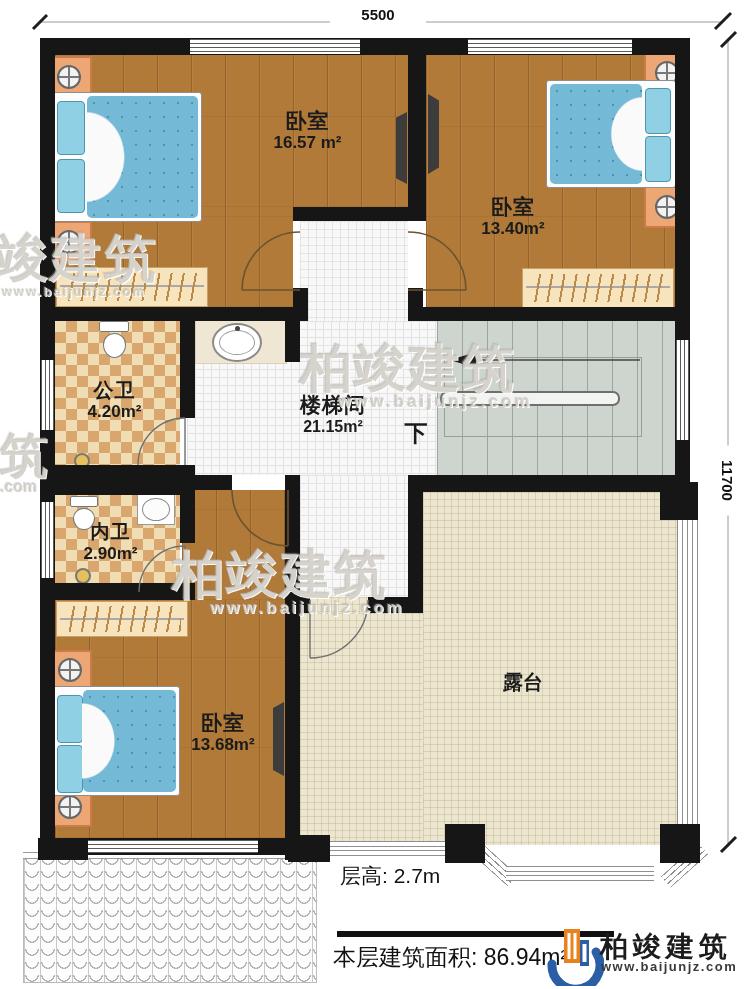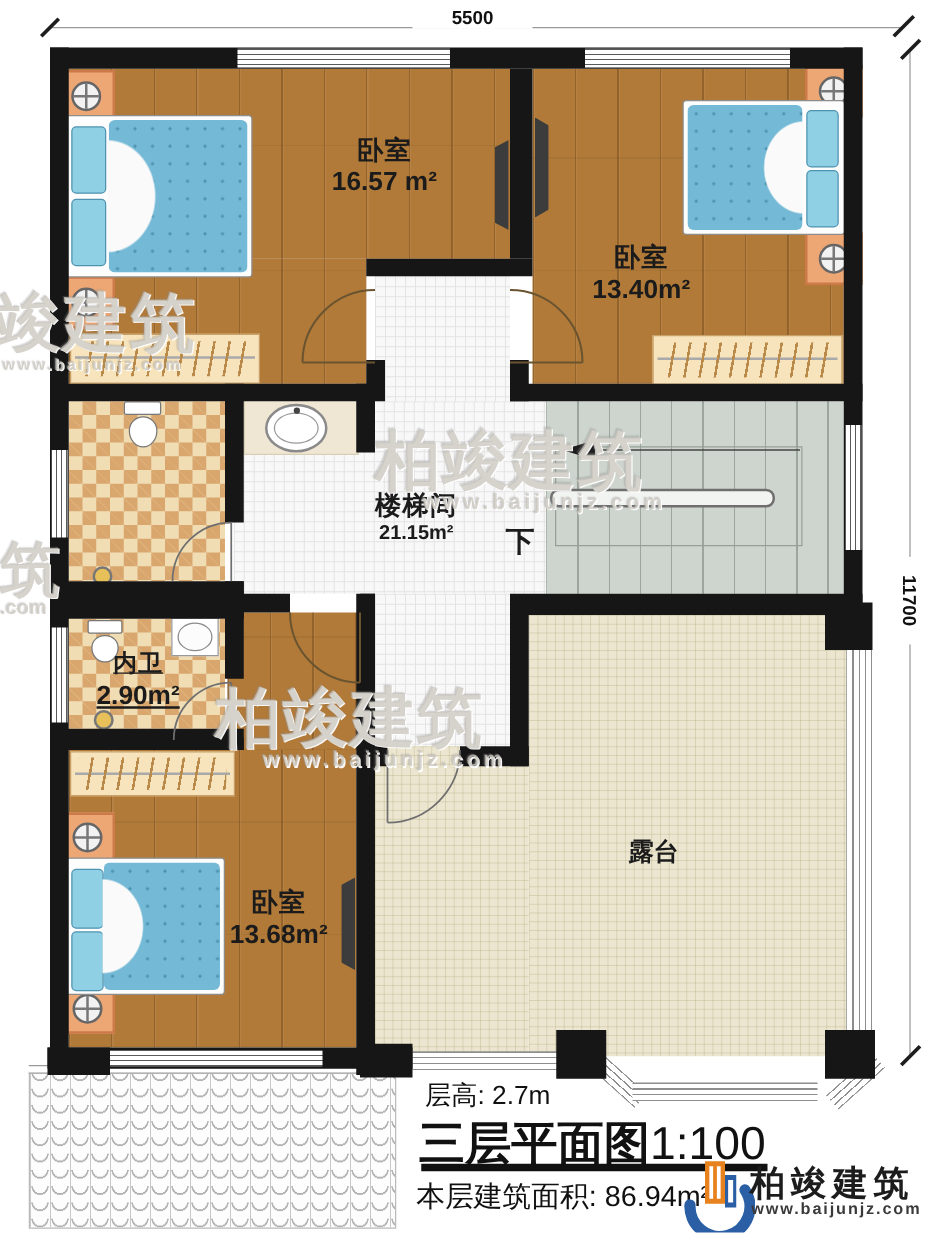--- a/index.html
+++ b/index.html
@@ -12,21 +12,21 @@
   .floor-wood{position:absolute;background-color:#b17a39;background-image:repeating-linear-gradient(90deg,rgba(70,40,8,.28) 0 1px,rgba(255,255,255,.06) 1px 2px,transparent 2px 34px),repeating-linear-gradient(0deg,rgba(0,0,0,.05) 0 1px,transparent 1px 90px);z-index:1;}
   .floor-tile{position:absolute;background-color:#f8f8f8;background-image:linear-gradient(#e3e3e3 1px,transparent 1px),linear-gradient(90deg,#e3e3e3 1px,transparent 1px);background-size:8px 8px;z-index:1;}
   .floor-checker{position:absolute;background-color:#f1ddb4;background-image:linear-gradient(45deg,#d9a76e 25%,transparent 25%,transparent 75%,#d9a76e 75%),linear-gradient(45deg,#d9a76e 25%,transparent 25%,transparent 75%,#d9a76e 75%);background-position:0 0,11px 11px;background-size:22px 22px;z-index:1;}
   .floor-terrace{position:absolute;background-color:#ece6d0;background-image:linear-gradient(rgba(175,165,120,.33) 1px,transparent 1px),linear-gradient(90deg,rgba(175,165,120,.33) 1px,transparent 1px);background-size:7px 7px;z-index:1;}
   .floor-stairs{position:absolute;background-color:#ced5ce;background-image:repeating-linear-gradient(to right,#9da69d 0 1px,transparent 1px 25px);z-index:1;}
   .floor-roof{position:absolute;background-color:#fdfdfd;background-image:repeating-linear-gradient(to right,#c9c9c9 0 1px,transparent 1px 16px),radial-gradient(circle at 8px 0px,transparent 5.5px,#b3b3b3 5.6px,#b3b3b3 6.8px,transparent 7px);background-size:16px 13px,16px 13px;border:1px solid #bbb;z-index:1;}
   .rail-h{position:absolute;background:repeating-linear-gradient(to bottom,#8e8e8e 0 1px,#fff 1px 4.7px);z-index:8;}
   .rail-v{position:absolute;background:repeating-linear-gradient(to right,#8e8e8e 0 1px,#fff 1px 5px);z-index:8;}
   .label{position:absolute;text-align:center;color:#1b1b1b;font-weight:bold;line-height:1.2;z-index:20;}
   .label .nm{font-size:21px;letter-spacing:1px;}
-  .label .ar{font-size:21px;}
+  .label .ar{font-size:17px;}
   .bed{position:absolute;background:#fdfdfd;border:1px solid #8d8d8d;border-radius:3px;z-index:5;}
   .pillow{position:absolute;background:#8fd0e4;border:1px solid #4e93b0;border-radius:4px;}
   .mattress{position:absolute;background-color:#74b9d6;border-radius:5px;background-image:radial-gradient(#4e93b0 1px,transparent 1.5px);background-size:14px 14px;}
   .m-left::before{content:"";position:absolute;left:-1px;top:-1px;bottom:-1px;width:48%;background:radial-gradient(ellipse at 0% 50%,#fafafa 50%,rgba(250,250,250,0) 52%);border-radius:5px 0 0 5px;}
   .m-right::before{content:"";position:absolute;right:-1px;top:-1px;bottom:-1px;width:48%;background:radial-gradient(ellipse at 100% 50%,#fafafa 50%,rgba(250,250,250,0) 52%);border-radius:0 5px 5px 0;}
   .stand{position:absolute;background:#eda775;border:2px solid #cd7a4b;z-index:5;}
   .stand::after{content:"";position:absolute;left:50%;top:50%;width:20px;height:20px;margin:-12px 0 0 -12px;border-radius:50%;border:2px solid #666;background-color:#f2f2f2;background-image:linear-gradient(#777,#777),linear-gradient(#777,#777);background-size:100% 2px,2px 100%;background-position:center;background-repeat:no-repeat;}
   .wardrobe{position:absolute;background:#f7e4bc;border:1px solid #c8a068;z-index:5;}
   .wardrobe::before{content:"";position:absolute;left:3px;right:3px;top:46%;height:2px;background:#a9a9a9;}
   .wardrobe::after{content:"";position:absolute;left:6px;right:6px;top:12%;bottom:12%;background:repeating-linear-gradient(100deg,transparent 0 10px,#b98a4a 10px 12px);}
@@ -194,21 +194,25 @@
   </svg>
 
   <div class="label" style="left:235px;top:108px;width:145px;">
     <div class="nm">卧室</div>
     <div class="ar">16.57 m²</div>
   </div>
   <div class="label" style="left:448px;top:194px;width:130px;">
     <div class="nm">卧室</div>
     <div class="ar">13.40m²</div>
   </div>
-  <div class="label" style="left:58px;top:521px;width:105px;text-decoration:underline;">
+  <div class="label" style="left:62px;top:378px;width:105px;">
+    <div class="nm" style="font-size:20px;">公卫</div>
+    <div class="ar">4.20m²</div>
+  </div>
+  <div class="label" style="left:58px;top:521px;width:105px;">
     <div class="nm" style="font-size:19px;">内卫</div>
     <div class="ar">2.90m²</div>
   </div>
   <div class="label" style="left:268px;top:376px;width:130px;margin-top:16px;">
     <div class="nm">楼梯间</div>
     <div class="ar" style="font-size:16px;">21.15m²</div>
   </div>
   <div class="label" style="left:398px;top:420px;width:36px;font-size:23px;">下</div>
   <div class="label" style="left:158px;top:710px;width:130px;">
     <div class="nm">卧室</div>
@@ -222,23 +226,20 @@
   <div class="wm" style="left:-58px;top:224px;font-size:52px;letter-spacing:2px;">柏竣建筑</div>
   <div class="wm" style="left:2px;top:284px;font-size:13px;letter-spacing:2px;">www.baijunjz.com</div>
   <div class="wm" style="left:300px;top:334px;font-size:52px;letter-spacing:2px;">柏竣建筑</div>
   <div class="wm" style="left:338px;top:392px;font-size:17px;letter-spacing:3px;">www.baijunjz.com</div>
   <div class="wm" style="left:172px;top:540px;font-size:52px;letter-spacing:2px;">柏竣建筑</div>
   <div class="wm" style="left:210px;top:598px;font-size:17px;letter-spacing:3px;">www.baijunjz.com</div>
   <div class="wm" style="left:0px;top:424px;font-size:48px;">筑</div>
   <div class="wm" style="left:0px;top:478px;font-size:16px;">.com</div>
 
   <div class="tb" style="left:340px;top:862px;font-size:21px;">层高: 2.7m</div>
-  <div class="tb" style="left:335px;top:890px;font-size:37px;font-weight:bold;">
-    <span>三层平面图</span><span style="font-weight:normal;">1:100</span>
-  </div>
   <div class="abs" style="left:337px;top:931px;width:277px;height:6px;background:#111;z-index:30;"></div>
   <div class="tb" style="left:333px;top:942px;font-size:23px;">本层建筑面积: 86.94m²</div>
 
   <div class="abs" style="left:538px;top:920px;width:212px;height:66px;z-index:32;">
     <svg width="62" height="62" viewBox="0 0 62 62" style="position:absolute;left:4px;top:4px;">
       <path d="M10 40 A 24 24 0 1 0 54 28" fill="none" stroke="#2a5fa5" stroke-width="9" stroke-linecap="round"></path>
       <rect x="22" y="5" width="16" height="34" fill="#e8821e"></rect>
       <rect x="25.5" y="9" width="3" height="26" fill="#fff"></rect>
       <rect x="31.5" y="9" width="3" height="26" fill="#fff"></rect>
       <rect x="38" y="16" width="9" height="26" fill="#2a5fa5"></rect>

